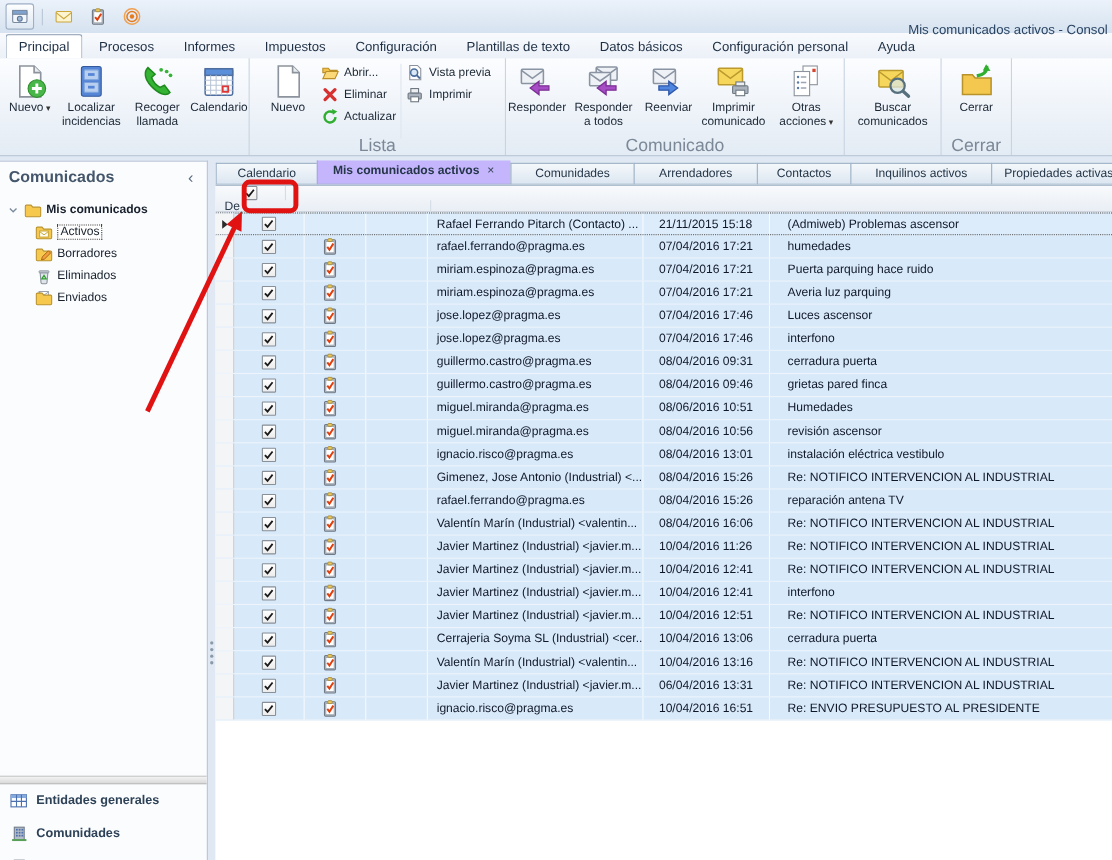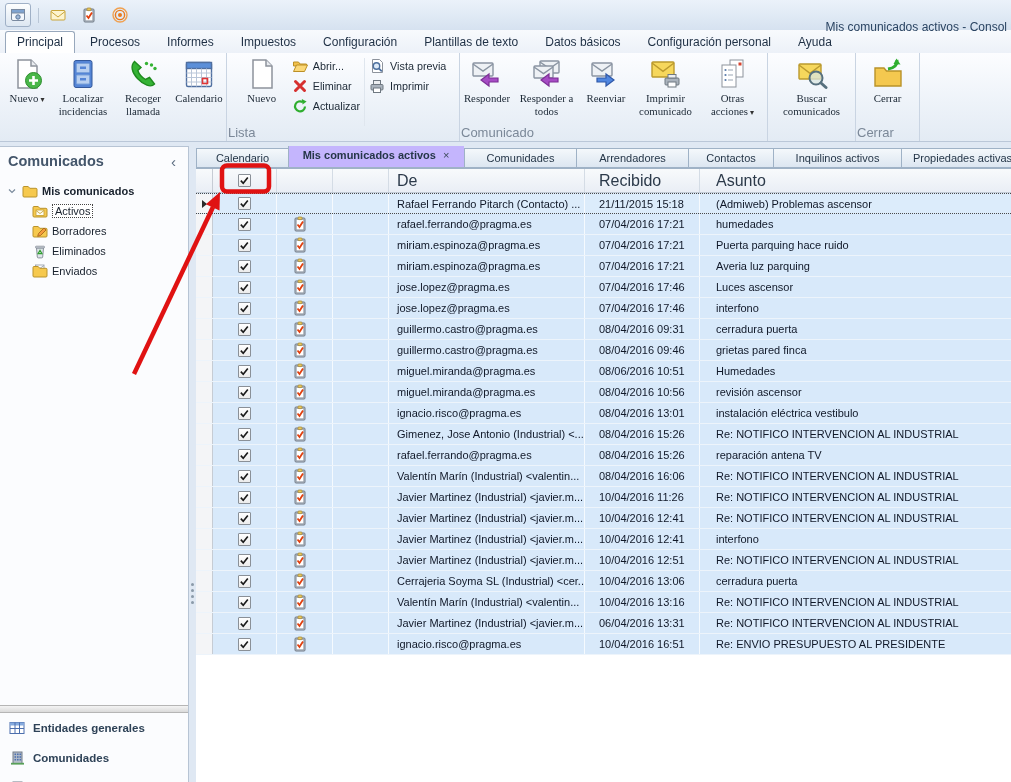--- a/index.html
+++ b/index.html
@@ -21,24 +21,24 @@
   
   .menubar{height:23px;display:flex;align-items:flex-end;background:linear-gradient(#f8fafd,#ecf1f8);padding-left:5px;}
   .mtab{font-size:12px;color:#1e2f44;padding:3px 11px 4px;margin-right:3px;border:1px solid transparent;border-bottom:none;
         border-radius:3px 3px 0 0;white-space:nowrap;}
   .mtab.active{background:#fff;border-color:#98a8bc;}
 
   
   .ribbon{height:88px;background:linear-gradient(#fcfdff,#eef3f9 55%,#e3ebf4);border-bottom:1px solid #bac7d8;display:flex;}
   .rgroup{display:flex;flex-direction:column;border-right:1px solid #c9d4e2;padding:2px 1px 0;box-sizing:border-box;flex:none;}
   .rbody{flex:1;display:flex;align-items:stretch;justify-content:center;}
-  .rglabel{height:15px;line-height:13px;text-align:left;color:#7b8898;font-size:13px;}
+  .rglabel{height:15px;line-height:13px;text-align:center;color:#7b8898;font-size:16px;}
   .rbtn-lg{display:flex;flex-direction:column;align-items:center;padding:3px 4px 0;min-width:44px;border-radius:3px;}
   .rbtn-lg .ic{width:32px;height:32px;}
-  .rbtn-lg .lbl{font-size:10.8px;line-height:1.18;text-align:center;color:#1c2835;margin-top:2px;max-width:66px;font-family:Liberation Serif, serif;}
+  .rbtn-lg .lbl{font-size:10.8px;line-height:1.18;text-align:center;color:#1c2835;margin-top:2px;max-width:66px;}
   .caret{font-size:8px;color:#333;}
   .rsmallcols{display:flex;padding-top:3px;}
   .rcol{display:flex;flex-direction:column;gap:4px;padding:0 4px;}
   .rcol+.rcol{border-left:1px solid #dfe6ee;}
   .rbtn-sm{display:flex;align-items:center;gap:5px;font-size:10.8px;color:#1c2835;white-space:nowrap;}
   .rfill{flex:1;}
 
   
   .main{display:flex;height:641px;padding-top:4px;box-sizing:border-box;}
   .sidebar{width:189px;background:#fbfcfe;border:1px solid #b7c4d4;border-left:none;display:flex;flex-direction:column;box-sizing:border-box;}
@@ -61,21 +61,21 @@
   .grip i{width:3px;height:3px;background:#8b9aa9;border-radius:50%;display:block;}
 
   
   .content{flex:1;display:flex;flex-direction:column;min-width:0;}
   .doctabs{height:22px;display:flex;align-items:flex-end;overflow:hidden;}
   .dtab{height:20px;box-sizing:border-box;display:flex;align-items:center;justify-content:center;gap:6px;font-size:11px;color:#253648;
         background:linear-gradient(#f4f8fb,#dce6f1);border:1px solid #9fb2c6;border-right-width:0;padding:0 8px;white-space:nowrap;flex:none;}
   .dtab.active{background:#c4b5fd;font-weight:bold;height:26px;}
   .dtab .x{font-weight:normal;font-size:11px;color:#3c4a5a;padding:0 1px;}
   .grid{flex:1;background:#fff;border-top:1px solid #9fb2c6;display:flex;flex-direction:column;min-height:0;}
-  .ghead{height:23px;display:flex;background:linear-gradient(#f8fafc,#e9eef5);border-bottom:1px solid #c2cbd6;font-size:16px;color:#2c3a4a;}
+  .ghead{height:23px;display:flex;background:linear-gradient(#f8fafc,#e9eef5);border-bottom:1px solid #c2cbd6;font-size:11px;color:#2c3a4a;flex-direction:column;}
   .ghead>div{height:100%;display:flex;align-items:center;box-sizing:border-box;border-right:1px solid #d4dce5;}
   .rows{flex:1;overflow:hidden;background:#fff;}
   .grow{height:21px;display:flex;background:#d8e9fa;border-bottom:1px solid #edf4fb;box-sizing:border-box;font-size:11px;color:#101828;}
   .grow>div{height:100%;display:flex;align-items:center;box-sizing:border-box;border-right:1px solid rgba(255,255,255,.75);overflow:hidden;white-space:nowrap;}
   .grow.focused{border-top:1px dotted #4a4a4a;border-bottom:1px dotted #4a4a4a;background:#dcecfb;}
   .c-ind{width:17px;justify-content:center;}
   .grow .c-ind{background:#f4f5f7;border-right:1px solid #c6ccd4;}
   .ghead .c-ind{border-right:1px solid #c6ccd4;}
   .c-chk{width:64px;justify-content:center;}
   .c-ico{width:56px;padding-left:15px;}

